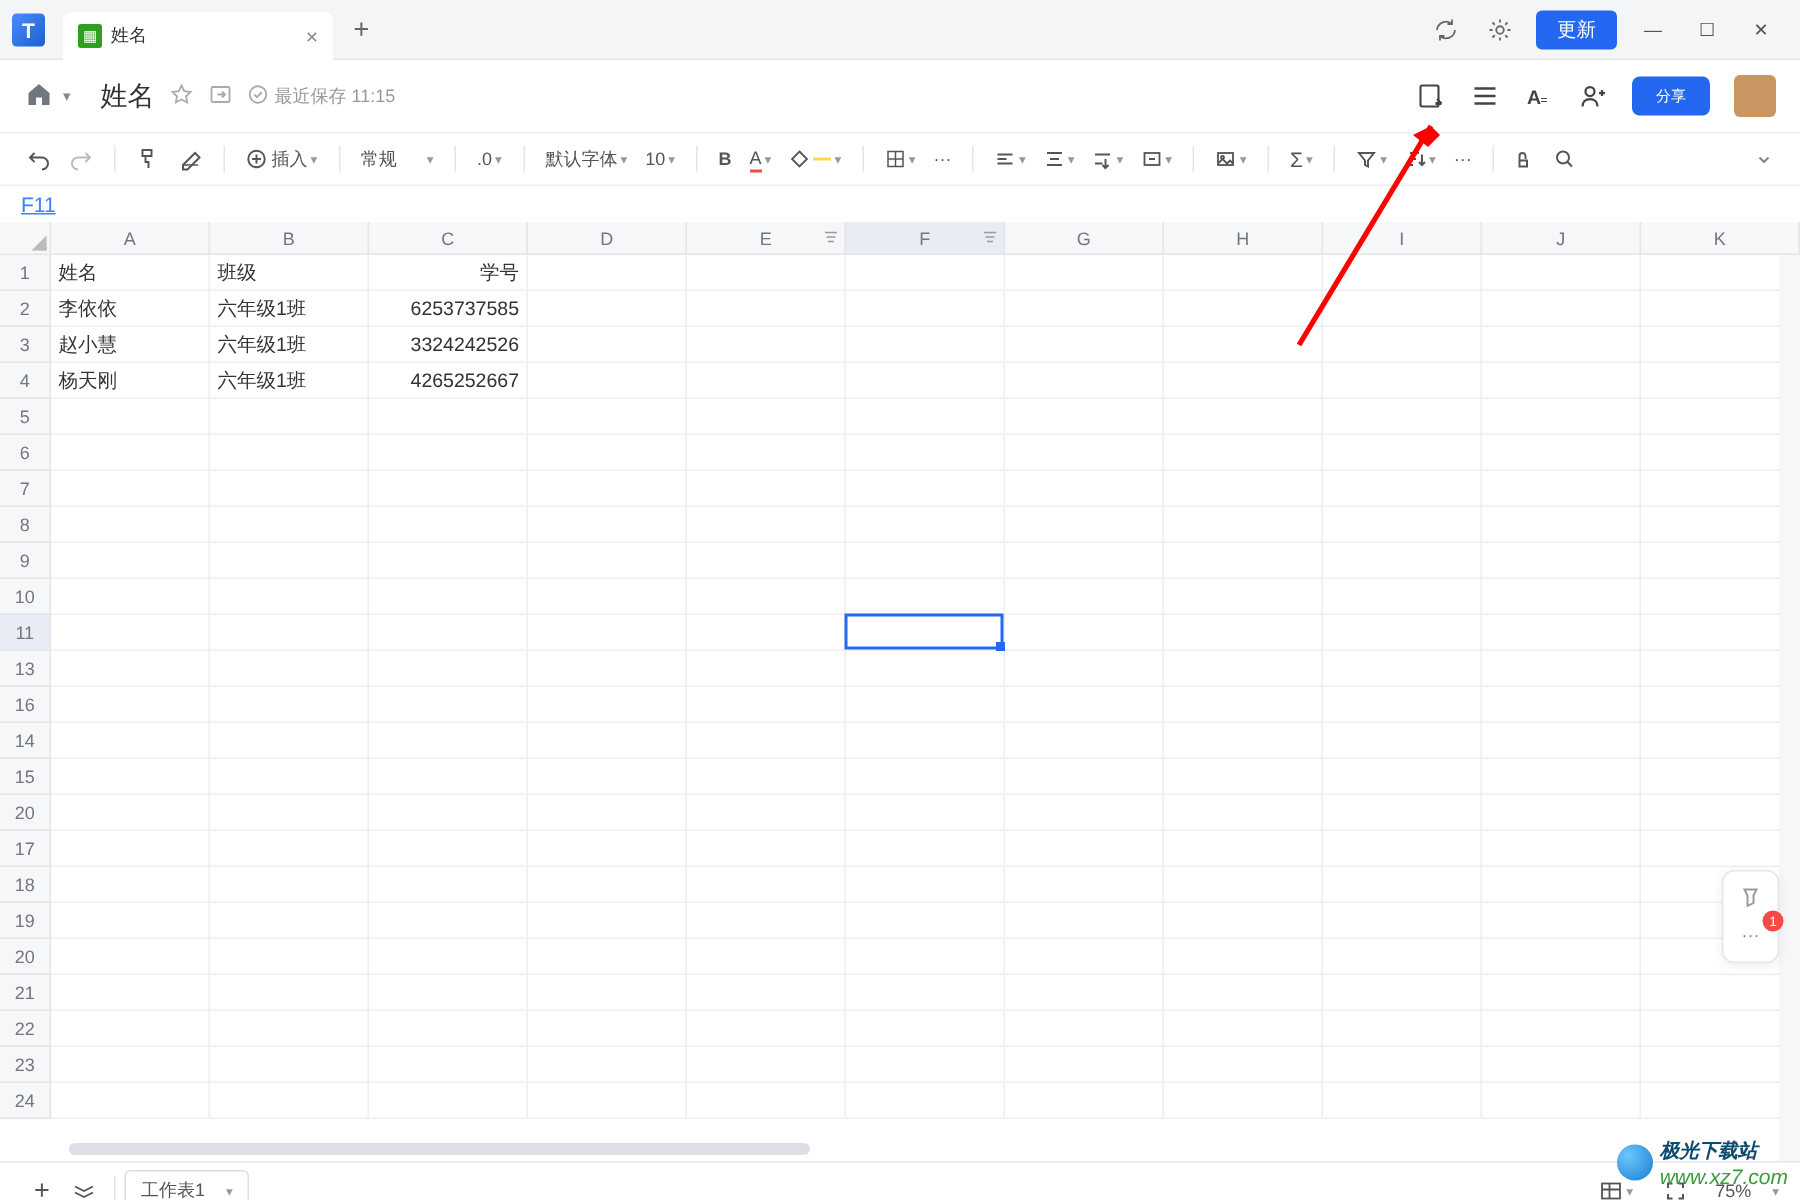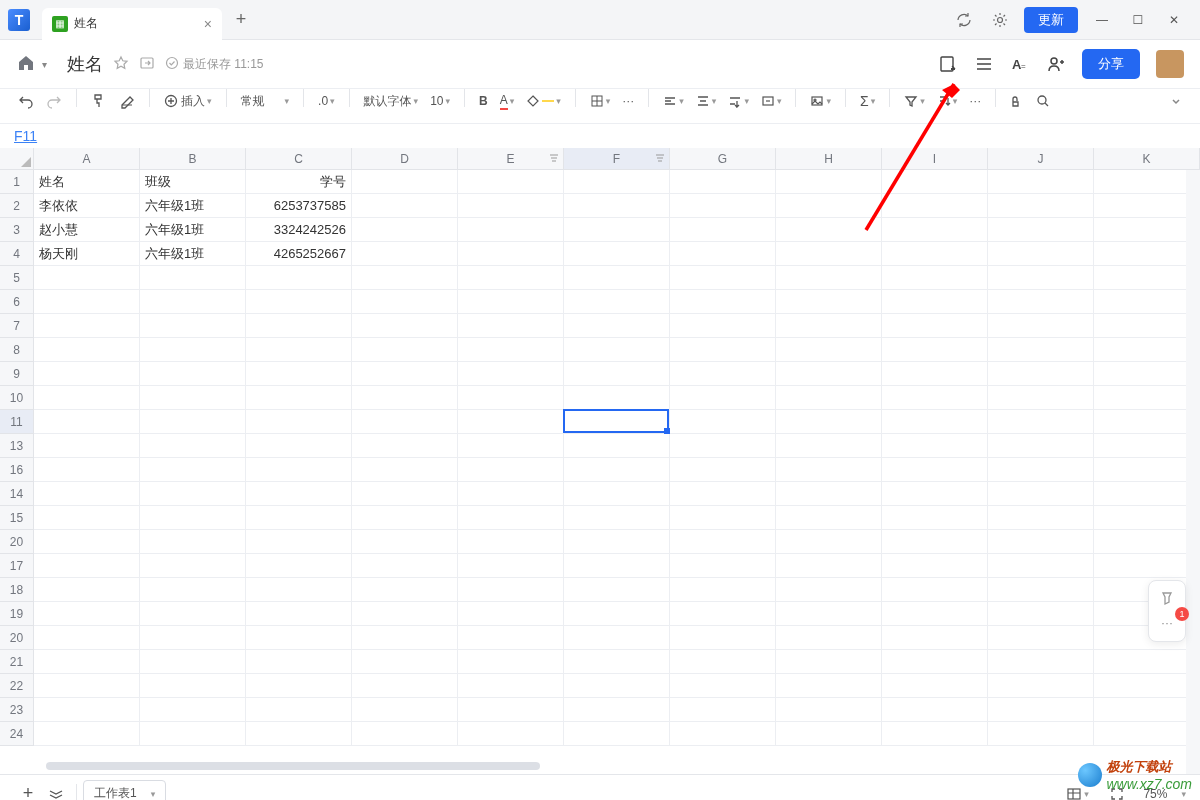--- a/index.html
+++ b/index.html
@@ -16,23 +16,23 @@
 .header { height: 48px; display: flex; align-items: center; padding: 0 16px; }
 .home-icon { width: 22px; height: 22px; margin-right: 4px;}
 .home-icon svg{display:block;}
 .drop-arrow { color: #888; font-size: 10px; margin-right: 20px; }
 .doc-title { font-size: 18px; font-weight: 500; margin-right: 10px; }
 .star-icon, .export-icon { width: 18px; height: 18px; margin-right: 8px; color: #888; }
 .saved-text { color: #999; font-size: 12px; display: flex; align-items: center; }
 .saved-text .check { margin-right: 4px; }
 .header .right { margin-left: auto; display: flex; align-items: center; gap: 16px; }
 .header-icon { width: 20px; height: 20px; display: flex; align-items: center; justify-content: center; color: #444; cursor:pointer; }
-.share-btn { background: #2468f2; color: #fff; padding: 6px 16px; border-radius: 5px; font-size: 13px; cursor:pointer; }
+.share-btn { background: #2468f2; color: #fff; padding: 6px 16px; border-radius: 5px; font-size: 10px; cursor:pointer; }
 .avatar { width: 28px; height: 28px; background: #c89660; border-radius: 4px; }
-.toolbar { height: 36px; border-top: 1px solid #eceef2; border-bottom: 1px solid #eceef2; display: flex; align-items: flex-start; padding: 0 14px; gap: 4px; color: #555; }
+.toolbar { height: 36px; border-top: 1px solid #eceef2; border-bottom: 1px solid #eceef2; display: flex; align-items: center; padding: 0 14px; gap: 4px; color: #555; }
 .tb-btn { height: 24px; display: flex; align-items: center; padding: 0 4px; cursor:pointer; font-size: 12px; color:#555; }
 .tb-btn svg { display:block; }
 .tb-sep { width: 1px; height: 18px; background: #e3e5e9; margin: 0 6px; }
 .tb-dd { font-size: 9px; color: #999; margin-left: 2px; }
 .cellref { height: 24px; padding: 4px 14px; font-size: 14px; color: #3b82f6; text-decoration: underline; }
 .grid-wrap { position: relative; height: 626px; overflow: hidden; }
 .col-headers { display: flex; height: 22px; background: #f6f7f9; border-bottom: 1px solid #e2e4e8; }
 .corner { width: 46px; border-right: 1px solid #e2e4e8; background: #f6f7f9; position:relative;}
 .corner::after{content:'';position:absolute;right:2px;bottom:2px;border:5px solid transparent;border-right-color:#bbb;border-bottom-color:#bbb;}
 .col-h { width: 106px; border-right: 1px solid #e2e4e8; display: flex; align-items: center; justify-content: center; color: #72767e; font-size: 12px; position:relative;}
@@ -707,16 +707,16 @@
         <path d="M5 3h8l-2 4v5l-4 2V7z"></path>
       </svg>
     </div>
   <div class="fi">···</div>
   <div class="badge">1</div>
 </div>
 
 <div class="watermark">
   <div class="wlogo"></div>
   <div>
-    <div style="font-weight:bold;color:#c2410c">极光下载站</div>
+    <div style="font-weight:bold;color:#0c4a6e">极光下载站</div>
     <div style="font-size:14px;color:#3a9c3a">www.xz7.com</div>
   </div>
 </div>
 
 </body></html>

